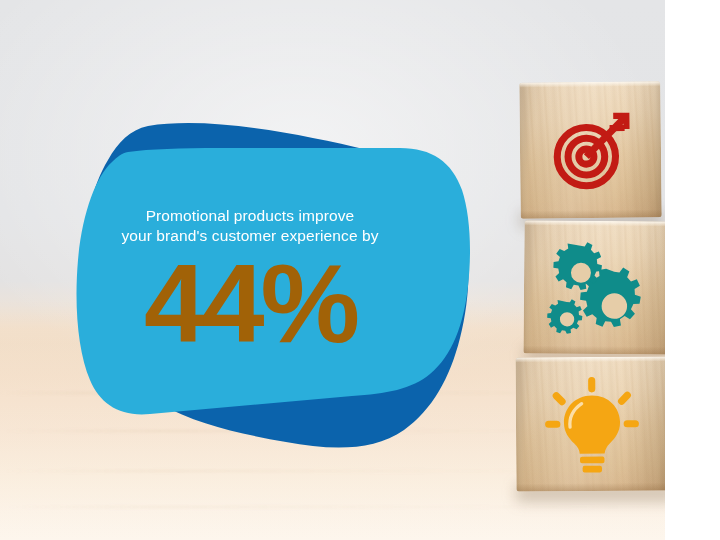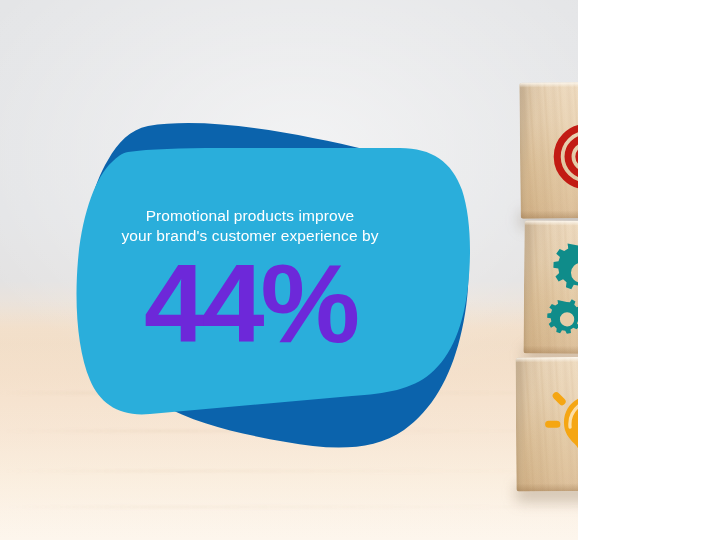--- a/index.html
+++ b/index.html
@@ -1,20 +1,20 @@
 <!DOCTYPE html>
 <html><head>
 <meta charset="utf-8">
 <style>
   html,body{margin:0;padding:0;background:#fff;}
   body{font-family:"Liberation Sans",sans-serif;}
 
   #stage{
     position:relative;
-    width:578px;height:540px;
+    width:665px;height:540px;
     overflow:hidden;
   }
 
   
   .bg-wall{
     position:absolute;left:0;top:0;width:720px;height:540px;
     background:
       linear-gradient(180deg,
         #e4e5e7 0%,
         #e3e4e6 40%,
@@ -121,21 +121,21 @@
     font-size:15.5px;
     line-height:20px;
     font-weight:400;
     letter-spacing:.1px;
     white-space:pre-line;
     margin:0;
   }
   .bignum{
     margin:0;
     margin-top:6px;
-    color:#6d28d9;
+    color:#a16207;
     font-size:112px;
     line-height:104px;
     font-weight:700;
     letter-spacing:-4px;
   }
 </style>
 </head>
 <body>
 
 <div id="stage">

